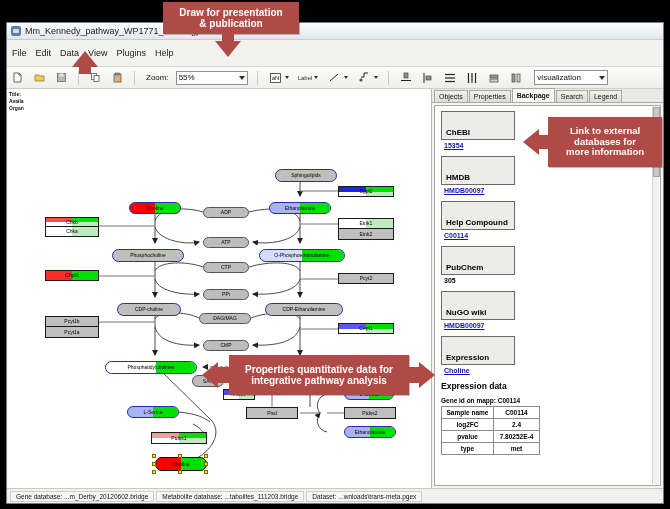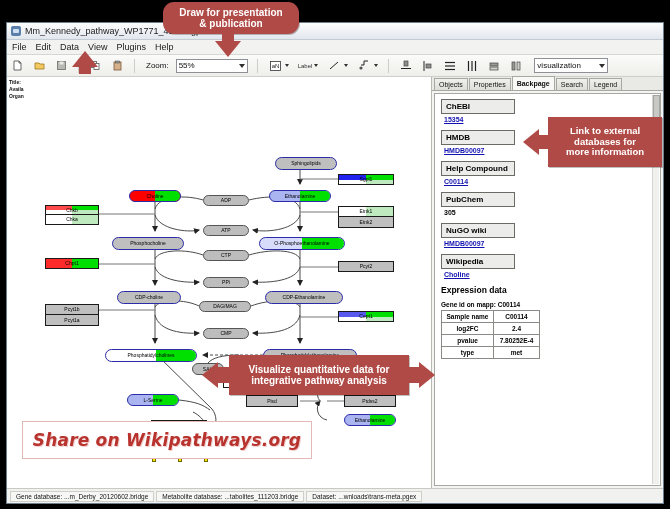--- a/index.html
+++ b/index.html
@@ -34,21 +34,21 @@
     border-radius: 2px;
     position: relative; flex: 0 0 auto;
   }
   .title-ico:after {
     content:""; position:absolute; left:2px; top:3px;
     width:6px; height:4px; background:#cfe0f2; border-radius:1px;
   }
   .title-text { white-space: nowrap; overflow: hidden; }
 
   .menubar {
-    height: 15px;
+    height: 27px;
     background: #f2f2f0;
     border-bottom: 1px solid #d6d6d2;
     display: flex; align-items: center;
     padding-left: 5px; gap: 9px;
     font-size: 9px; color: #1c1c1c;
   }
   .menubar span { cursor: default; }
 
   .toolbar {
     height: 22px;
@@ -156,21 +156,21 @@
   .backpage {
     flex: 1; background: #fff; border: 1px solid #a8a8a2;
     margin: 2px; padding: 5px 6px; overflow: hidden;
     font-size: 7px; color: #000; position: relative;
   }
   .bp-head {
     display: inline-block;
     border: 1px solid #6b6b66;
     background: #ececea;
     font-weight: bold; font-size: 8px;
-    padding: 2px 6px 2px 4px;
+    padding: 16px 6px 2px 4px;
     min-width: 74px;
     margin-bottom: 2px;
   }
   .bp-link { color: #1212b0; text-decoration: underline; font-size: 7px; font-weight:bold; display:block; margin: 0 0 7px 3px; }
   .bp-val { color: #000; font-size: 7px; display:block; margin: 0 0 7px 3px; font-weight:bold;}
   .bp-expr { font-weight: bold; font-size: 8.5px; margin: 3px 0 6px 0; }
   .bp-geneid { font-size: 6.5px; font-weight: bold; margin-bottom: 2px; }
   table.exprtbl { border-collapse: collapse; font-size: 6.5px; }
   table.exprtbl td {
     border: 1px solid #8a8a86;
@@ -634,21 +634,21 @@
 
           <div class="bp-head">Help Compound</div>
           <a class="bp-link" href="#">C00114</a>
 
           <div class="bp-head">PubChem</div>
           <span class="bp-val">305</span>
 
           <div class="bp-head">NuGO wiki</div>
           <a class="bp-link" href="#">HMDB00097</a>
 
-          <div class="bp-head">Wikipedia</div>
+          <div class="bp-head">Expression</div>
           <a class="bp-link" href="#">Choline</a>
 
           <div class="bp-expr">Expression data</div>
           <div class="bp-geneid">Gene id on mapp: C00114</div>
 
           <table class="exprtbl">
             <tbody>
                 <tr>
               <td class="k">Sample name</td>
               <td class="v">C00114</td>
@@ -677,44 +677,41 @@
     </div>
 
     <div class="statusbar">
       <div class="st-cell">Gene database: ...m_Derby_20120602.bridge</div>
       <div class="st-cell">Metabolite database: ...tabolites_111203.bridge</div>
       <div class="st-cell">Dataset: ...wnloads\trans-meta.pgex</div>
     </div>
 
   </div>
 
-  <div class="callout" style="left:163px;top:2px;width:136px;height:32px;font-size:10px;border-radius:11px;">
+  <div class="callout" style="left:163px;top:2px;width:136px;height:32px;font-size:10px;">
     <span style="white-space:pre-line">Draw for presentation
 &amp; publication</span>
   </div>
   <div class="arrow-stem" style="left:222px;top:34px;width:12px;height:8px;"></div>
   <div class="arrow-down" style="left:215px;top:41px;"></div>
 
   <div class="arrow-stem" style="left:79px;top:66px;width:12px;height:8px;"></div>
   <div class="arrow-down" style="left:72px;top:51px;border-top:none;border-bottom:16px solid #b04a46;"></div>
 
   <div class="callout" style="left:548px;top:117px;width:114px;height:50px;font-size:9.5px;">
     <span style="white-space:pre-line">Link  to external
 databases  for
 more information</span>
   </div>
   <div class="arrow-stem" style="left:539px;top:135px;height:14px;width:10px;"></div>
   <div class="arrow-left" style="left:523px;top:129px;"></div>
 
   <div class="callout" style="left:229px;top:355px;width:180px;height:40px;font-size:10px;">
-    <span style="white-space:pre-line">Visualize quantitative data  for
+    <span style="white-space:pre-line">Properties quantitative data  for
 integrative pathway analysis</span>
   </div>
   <div class="arrow-stem" style="left:218px;top:367px;height:16px;width:13px;"></div>
   <div class="arrow-left" style="left:202px;top:362px;"></div>
   <div class="arrow-stem" style="left:407px;top:367px;height:16px;width:13px;"></div>
   <div style="position:absolute;z-index:50;left:419px;top:362px;width:0;height:0;border-top:13px solid transparent;border-bottom:13px solid transparent;border-left:16px solid #b04a46;"></div>
 
-  <div class="share-box" style="left:22px;top:421px;width:290px;height:38px;">
-    <span class="share-text">Share on Wikipathways.org</span>
-  </div>
 
 </div>
 
 </body></html>

